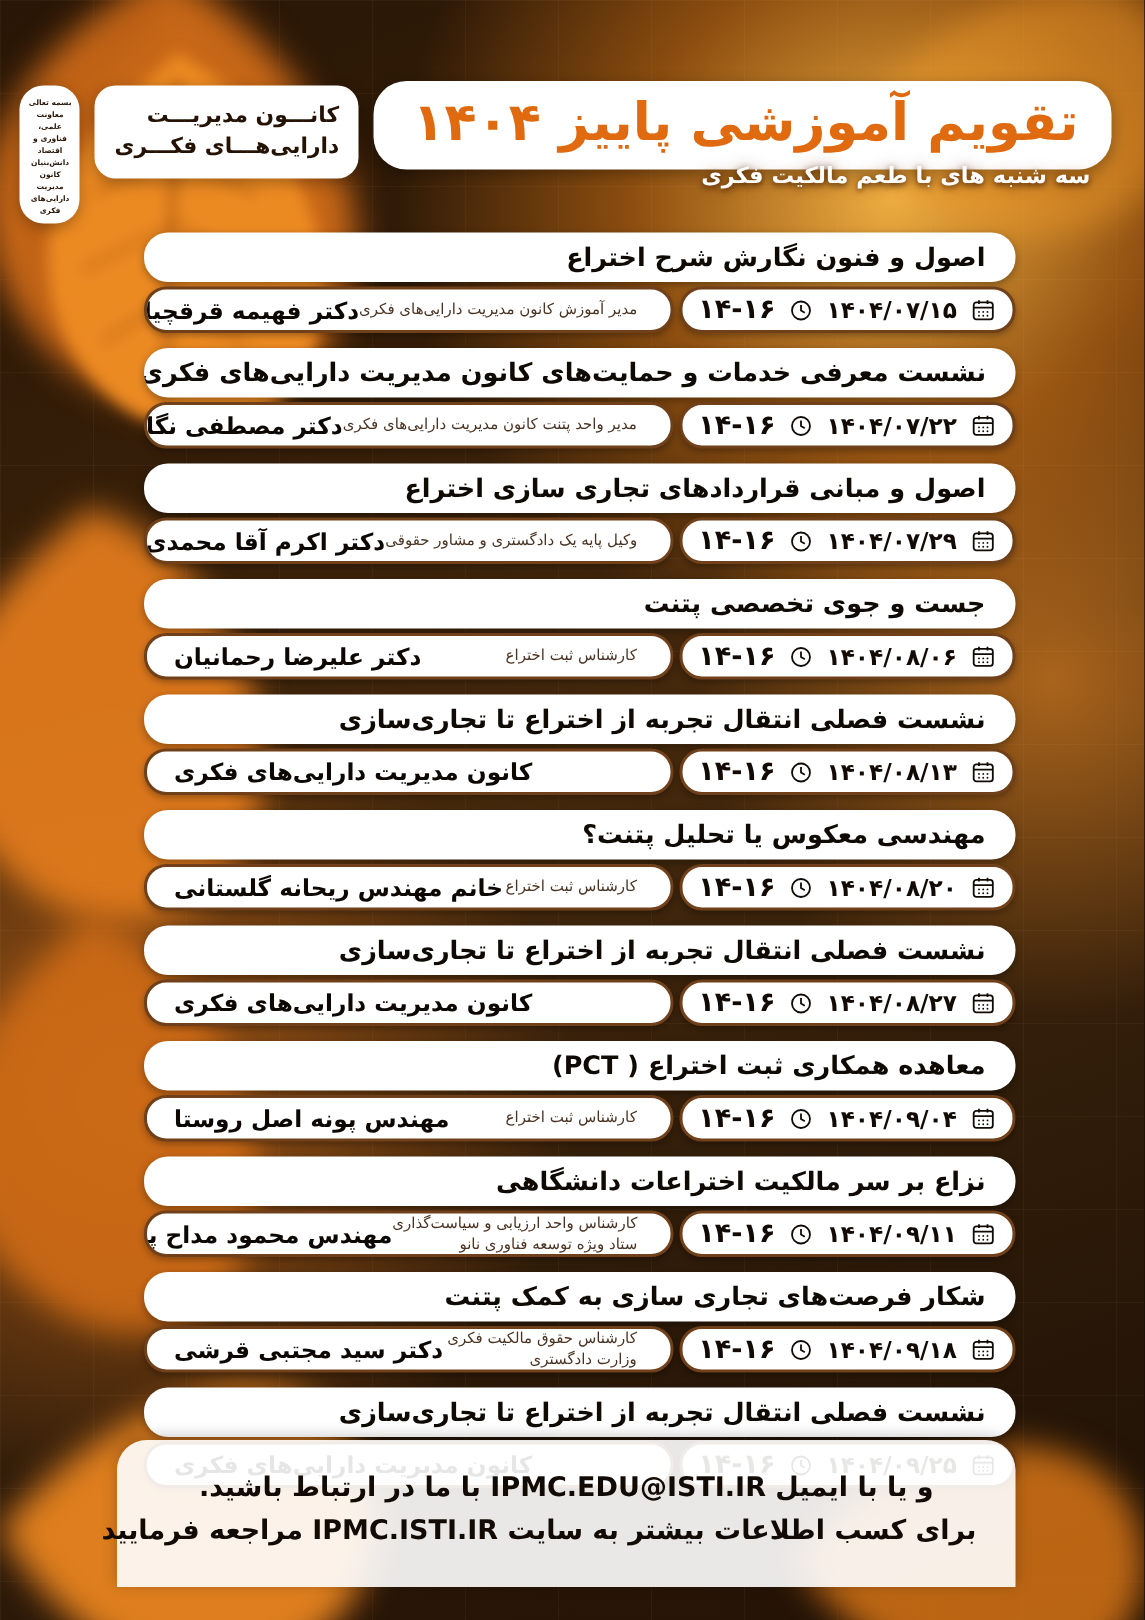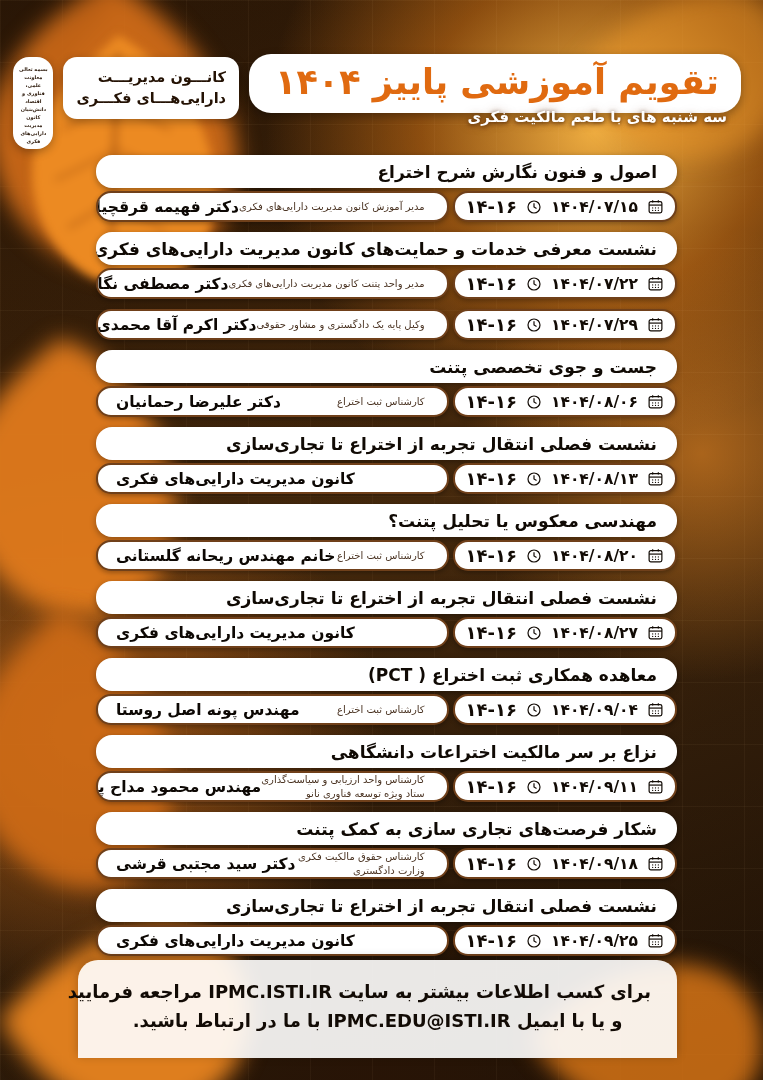--- a/index.html
+++ b/index.html
@@ -371,20 +371,21 @@
           </div>
           <div class="person-cell">
             <div class="role-txt">
               <div>مدیر واحد پتنت کانون مدیریت دارایی‌های فکری</div>
             </div>
             <div class="speaker-txt">دکتر مصطفی نگارش</div>
           </div>
         </div>
       </div>
       <div class="event">
+        <div class="event-title">اصول و مبانی قراردادهای تجاری سازی اختراع</div>
         <div class="event-info">
           <div class="datetime-cell">
             <span>
               <svg class="icon-cal" width="17" height="17" viewBox="0 0 24 24" fill="none" stroke="#120b05" stroke-width="1.7">
                 <rect x="3" y="5" width="18" height="16" rx="2.5"></rect>
                 <line x1="3" y1="10" x2="21" y2="10"></line>
                 <line x1="8" y1="3" x2="8" y2="6.5"></line>
                 <line x1="16" y1="3" x2="16" y2="6.5"></line>
                 <circle cx="8" cy="14" r="0.9" fill="#120b05" stroke="none"></circle>
                 <circle cx="12" cy="14" r="0.9" fill="#120b05" stroke="none"></circle>
@@ -689,21 +690,21 @@
             <div class="role-txt">
               <div></div>
             </div>
             <div class="speaker-txt">کانون مدیریت دارایی‌های فکری</div>
           </div>
         </div>
       </div>
     </div>
 
   <div class="footer">
+    <div class="footer-line">
+      <span>و یا با ایمیل </span><span class="latin">IPMC.EDU@ISTI.IR</span><span> با ما در ارتباط باشید.</span>
+    </div>
     <div class="footer-line">
       <span>برای کسب اطلاعات بیشتر به سایت </span><span class="latin">IPMC.ISTI.IR</span><span> مراجعه فرمایید</span>
     </div>
-    <div class="footer-line">
-      <span>و یا با ایمیل </span><span class="latin">IPMC.EDU@ISTI.IR</span><span> با ما در ارتباط باشید.</span>
-    </div>
   </div>
 
 </div>
 
 </body></html>

